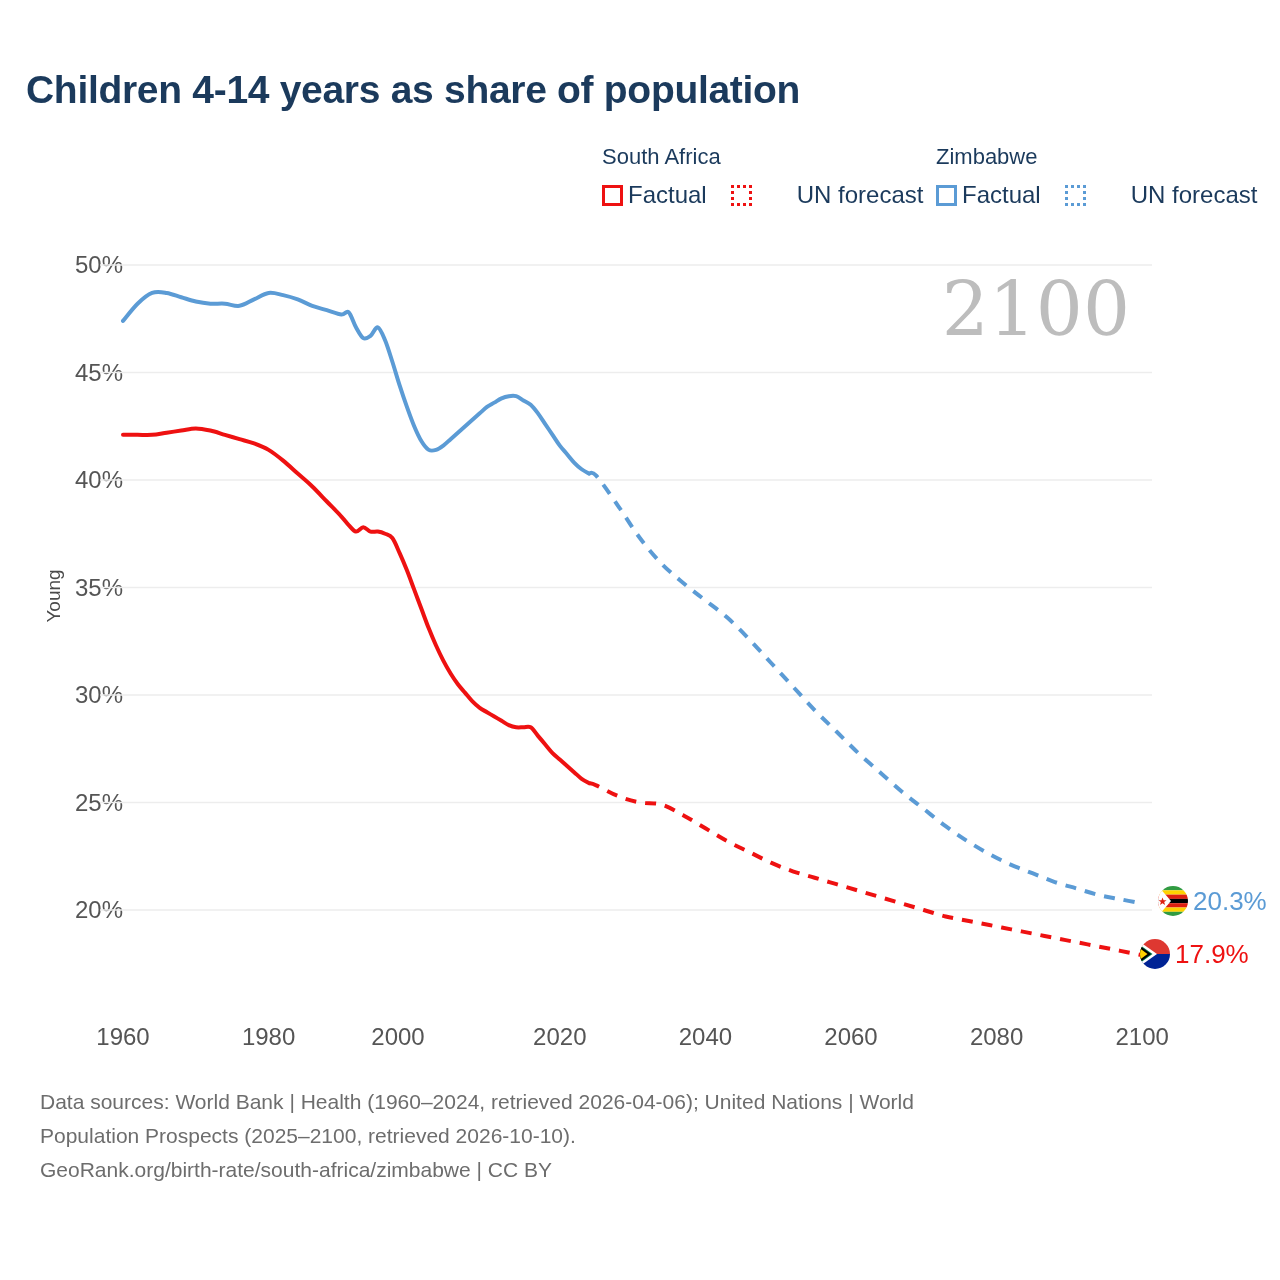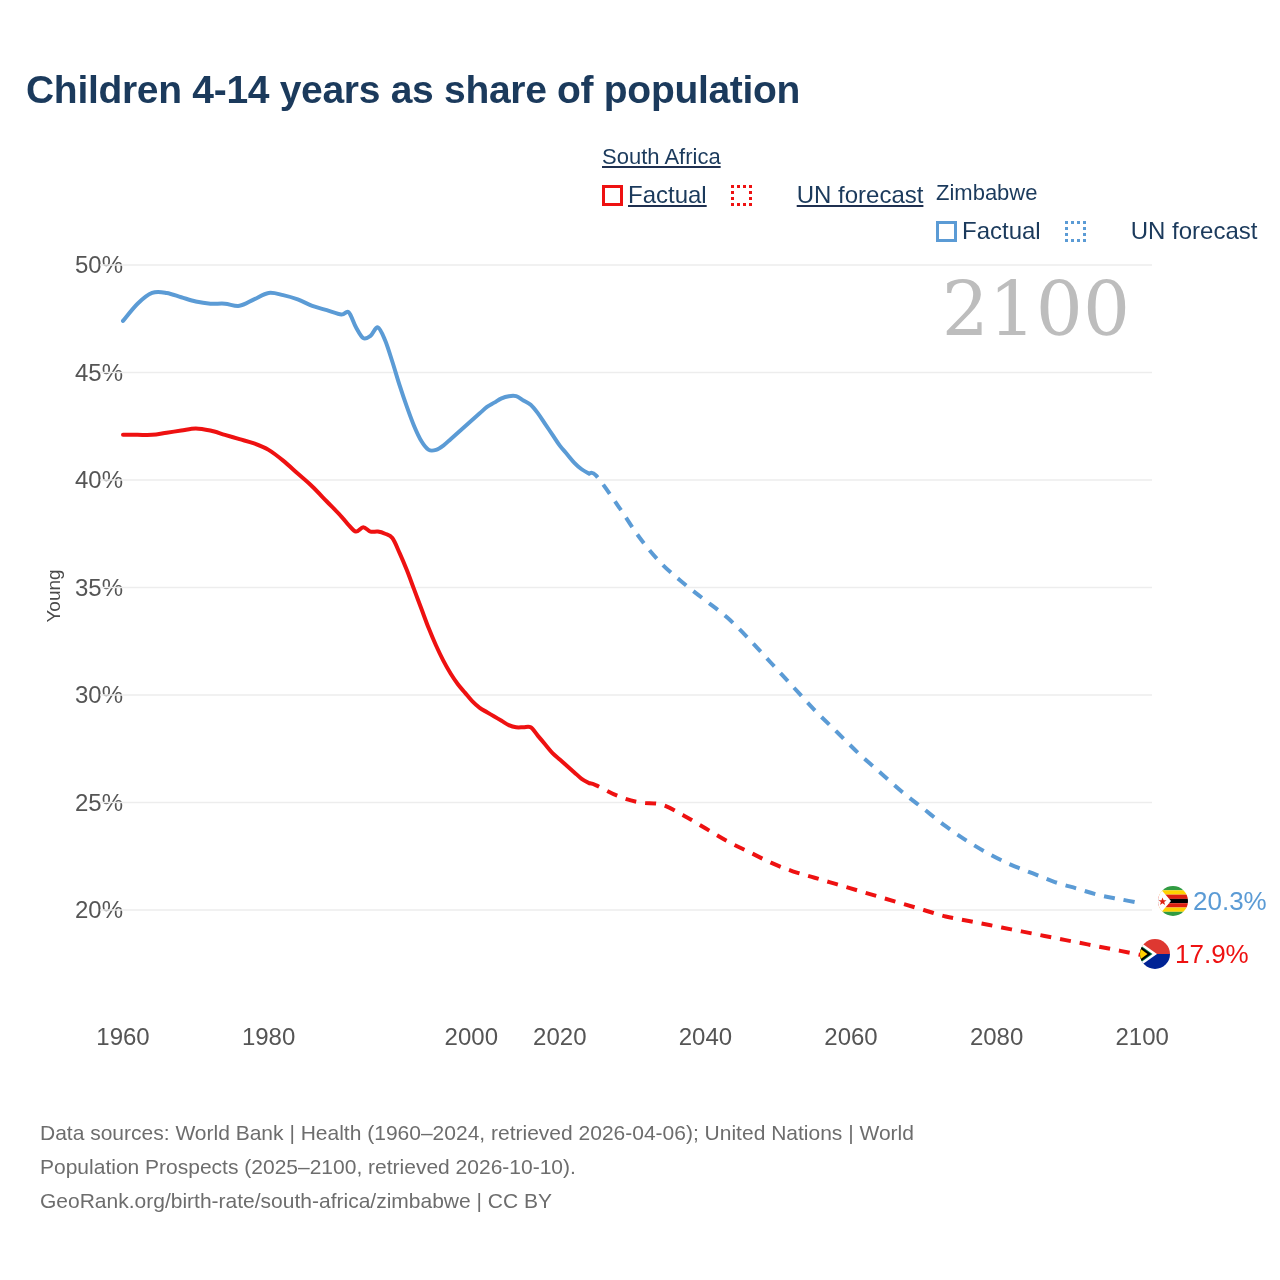--- a/index.html
+++ b/index.html
@@ -40,22 +40,22 @@
     position: absolute;
     left: 602px;
     top: 144px;
     width: 660px;
     height: 76px;
   }
   .legend-group {
     position: absolute;
     top: 0;
   }
-  .legend-group.sa { left: 0px; text-decoration: underline; }
-  .legend-group.zw { left: 334px; margin-top: 36px; }
+  .legend-group.sa { left: 0px; }
+  .legend-group.zw { left: 334px; }
 
   .legend-country {
     font-size: 22px;
     color: #1b3a5c;
     font-weight: 400;
     white-space: nowrap;
     line-height: 26px;
     height: 26px;
   }
   .legend-entries {
@@ -183,21 +183,20 @@
 
   
   .footer {
     position: absolute;
     left: 40px;
     top: 1085px;
     width: 1120px;
     font-size: 21px;
     line-height: 34px;
     color: #6d6d6d;
-    margin-top: 31px;
   }
   .footer div { white-space: nowrap; }
 </style>
 </head>
 <body>
 
 <div id="page">
 
   <div class="chart-title">Children 4-14 years as share of population</div>
 
@@ -241,21 +240,21 @@
       <div class="ytick" style="top: 468px;">40%</div>
       <div class="ytick" style="top: 575.5px;">35%</div>
       <div class="ytick" style="top: 683px;">30%</div>
       <div class="ytick" style="top: 790.5px;">25%</div>
       <div class="ytick" style="top: 898px;">20%</div>
     </div>
 
   <div id="xticks">
       <div class="xtick" style="left: 123px;">1960</div>
       <div class="xtick" style="left: 268.6px;">1980</div>
-      <div class="xtick" style="left: 438px; text-align: right;">2000</div>
+      <div class="xtick" style="left: 398px;">2000</div>
       <div class="xtick" style="left: 559.8px;">2020</div>
       <div class="xtick" style="left: 705.4px;">2040</div>
       <div class="xtick" style="left: 851px;">2060</div>
       <div class="xtick" style="left: 996.6px;">2080</div>
       <div class="xtick" style="left: 1142.2px;">2100</div>
     </div>
 
   <div class="plot-wrap">
     <svg class="plot" id="plot-svg" width="1280" height="1280">
       <g id="gridlines">

